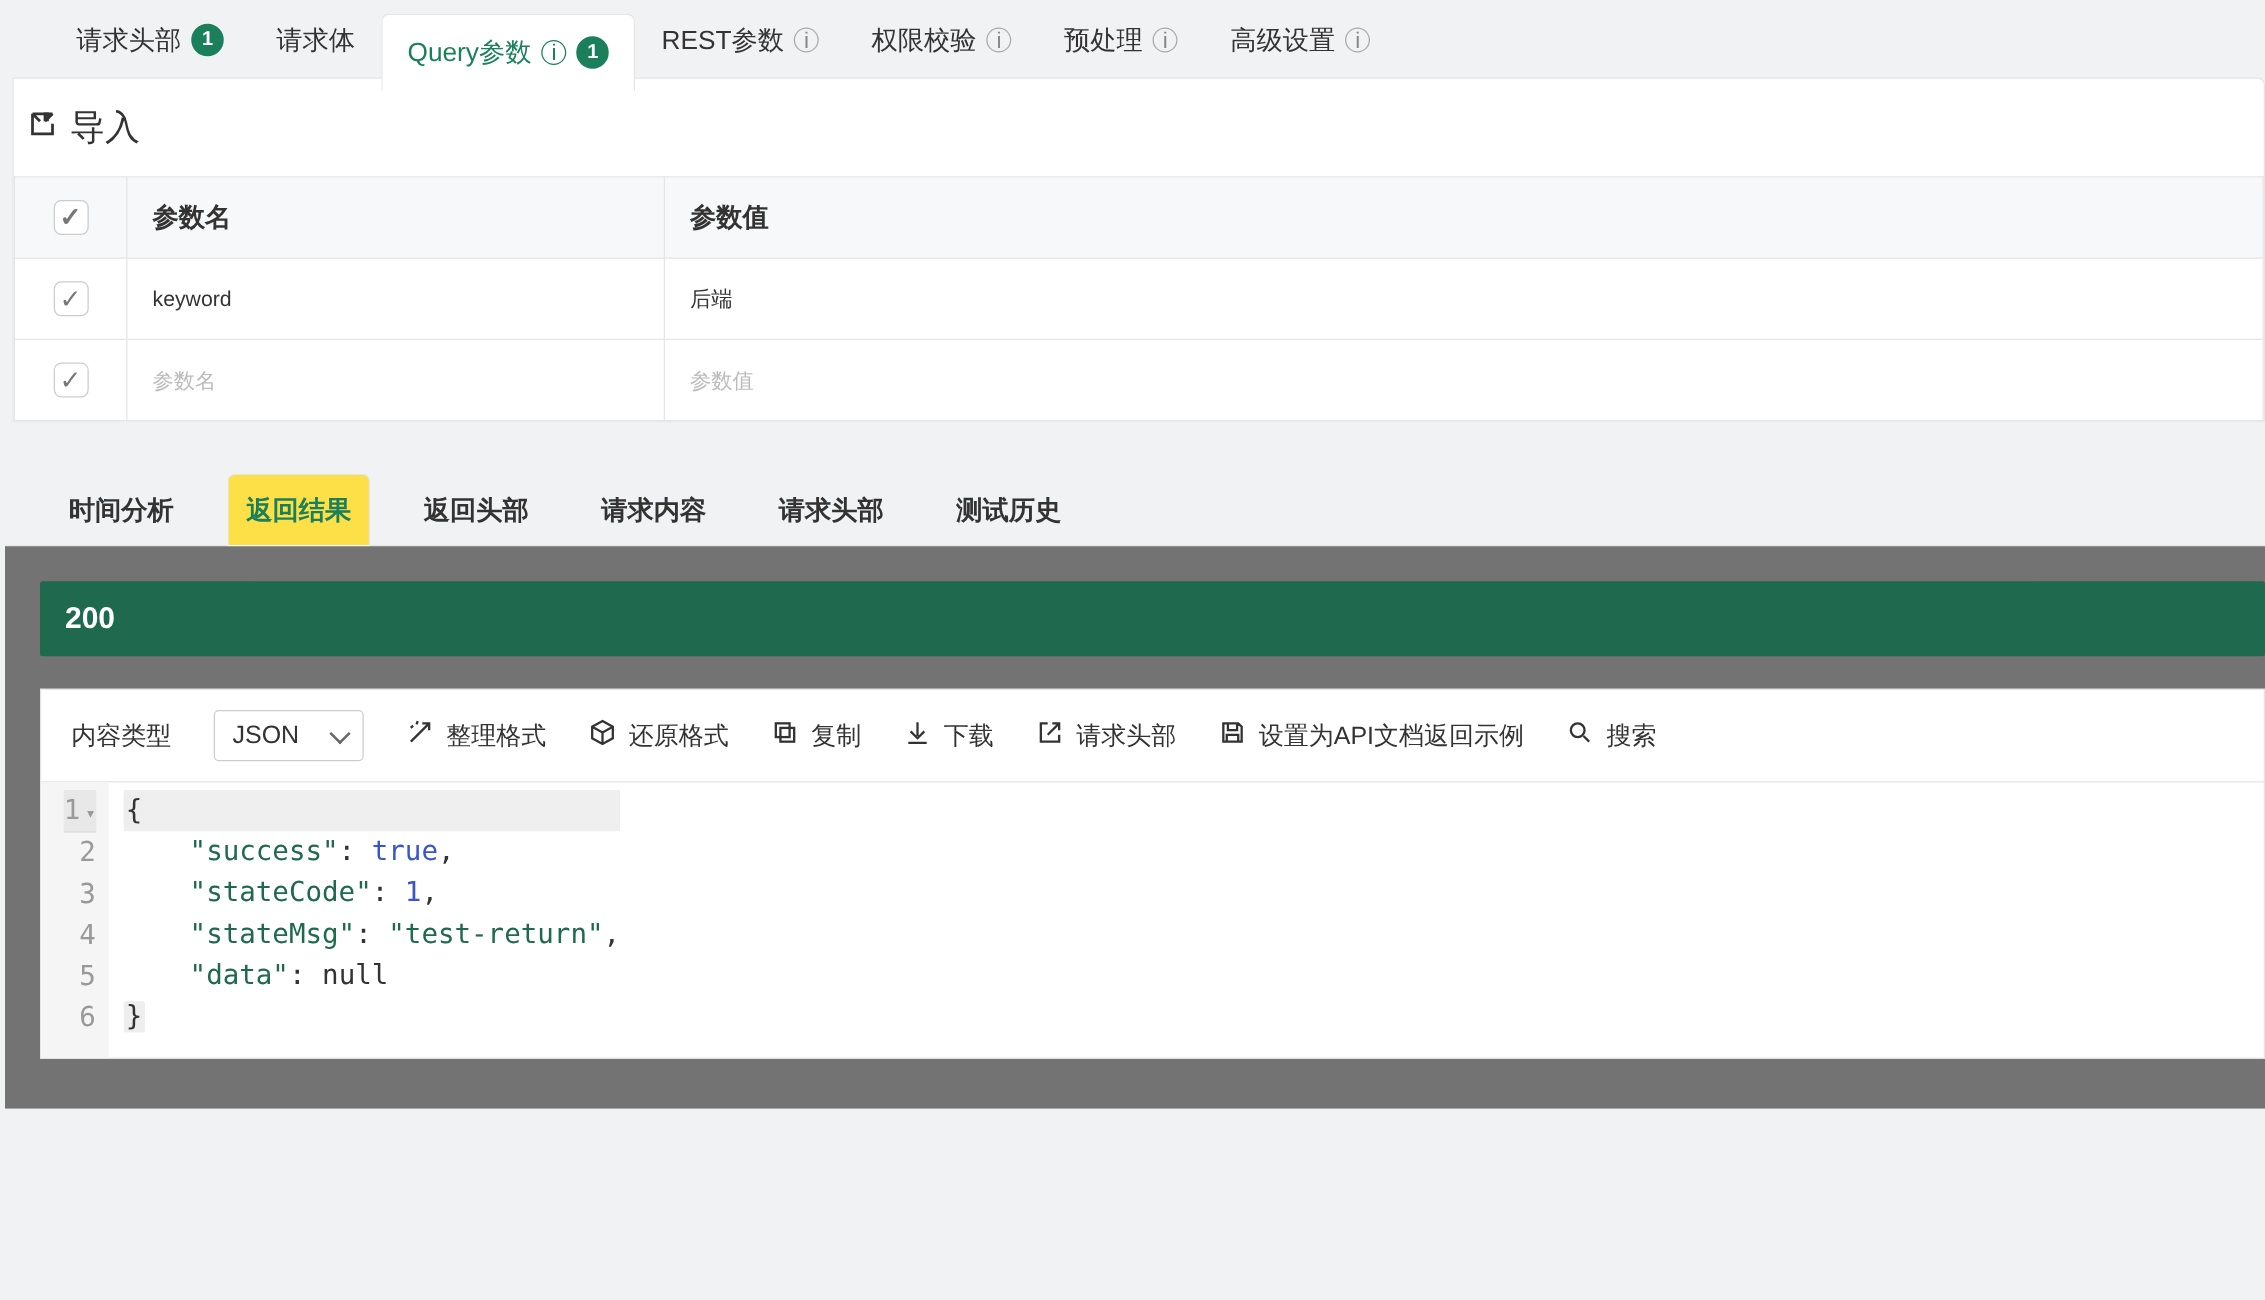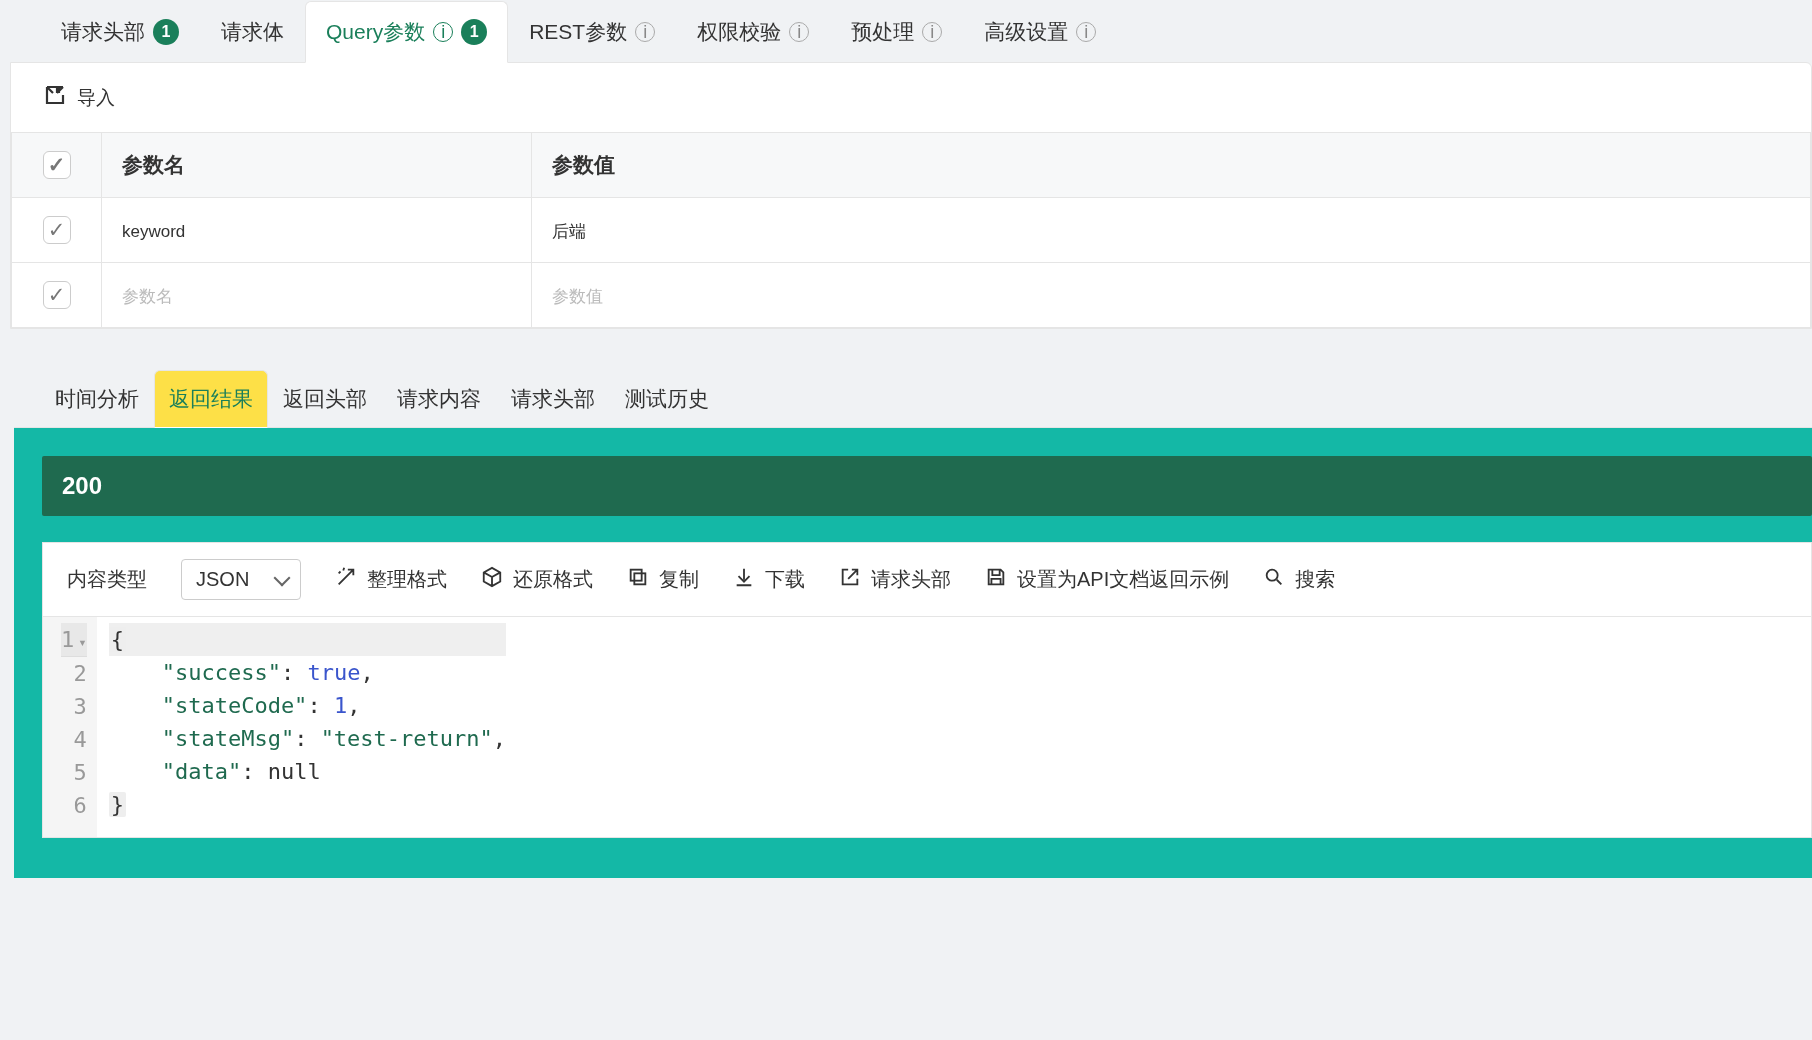--- a/index.html
+++ b/index.html
@@ -30,21 +30,21 @@
     border: 1px solid transparent;
     border-bottom: none;
   }
   .top-tab.active {
     background: #fff;
     border: 1px solid #e5e5e5;
     border-bottom: 1px solid #fff;
     border-radius: 6px 6px 0 0;
     color: #1a7f5a;
     position: relative;
-    top: 1px;
+    top: 11px;
   }
   .badge {
     display: inline-flex;
     align-items: center;
     justify-content: center;
     width: 26px;
     height: 26px;
     border-radius: 50%;
     background: #1a7f5a;
     color: #fff;
@@ -66,25 +66,25 @@
   .top-tab.active .info-icon { color:#1a7f5a; border-color:#1a7f5a; }
 
   
   .panel {
     background: #fff;
     border: 1px solid #e5e5e5;
     margin: 0 0 0 10px;
     border-radius: 0 6px 0 0;
   }
   .panel-toolbar {
-    padding: 20px 32px;
+    padding: 20px 11px;
     display: flex;
     align-items: center;
     gap: 10px;
-    font-size: 19px;
+    font-size: 28px;
   }
   .import-icon svg { width: 24px; height: 24px; }
 
   
   .params-table {
     width: 100%;
     border-collapse: collapse;
   }
   .params-table th, .params-table td {
     border: 1px solid #e5e5e5;
@@ -121,44 +121,46 @@
     color: #333;
   }
   .param-input::placeholder { color: #bbb; }
   .col-name { width: 430px; }
 
   
   .result-tabs {
     display: flex;
     align-items: center;
     padding: 40px 0 0 40px;
+    gap: 28px;
     background: #f0f2f4;
+    font-weight: bold;
   }
   .result-tab {
     padding: 14px 14px;
     cursor: pointer;
     font-size: 21px;
     color: #333;
     border: 1px solid transparent;
     border-bottom: none;
   }
   .result-tab.active {
     background: #fde047;
     border: 1px solid #e5e5e5;
     border-bottom: 1px solid #fff;
     border-radius: 6px 6px 0 0;
     color: #1a7f5a;
     position: relative;
     top: 1px;
   }
 
   .result-panel {
-    background: #14b8a6;
+    background: #737373;
     border-top: 1px solid #e5e5e5;
-    margin-left: 14px;
+    margin-left: 4px;
     padding: 28px 0 40px 28px;
   }
 
   .status-bar {
     background: #1f6a4f;
     color: #fff;
     font-size: 24px;
     font-weight: 700;
     padding: 16px 20px;
     border-radius: 2px;

